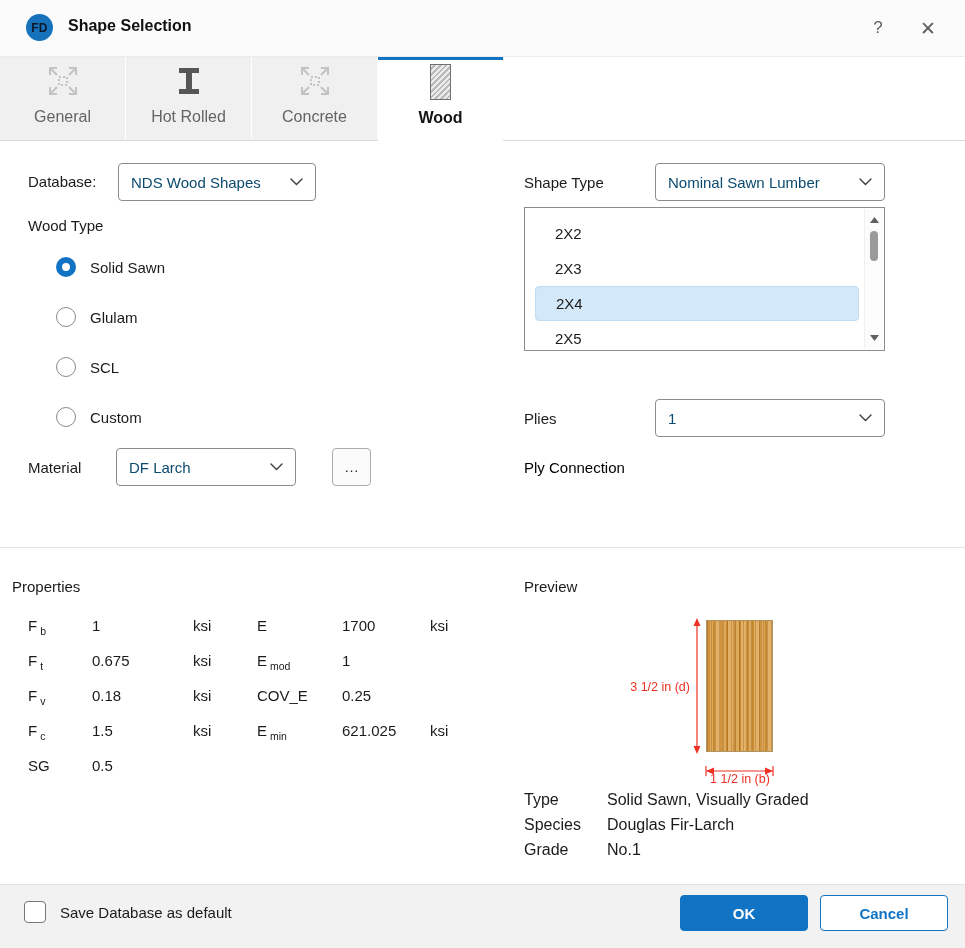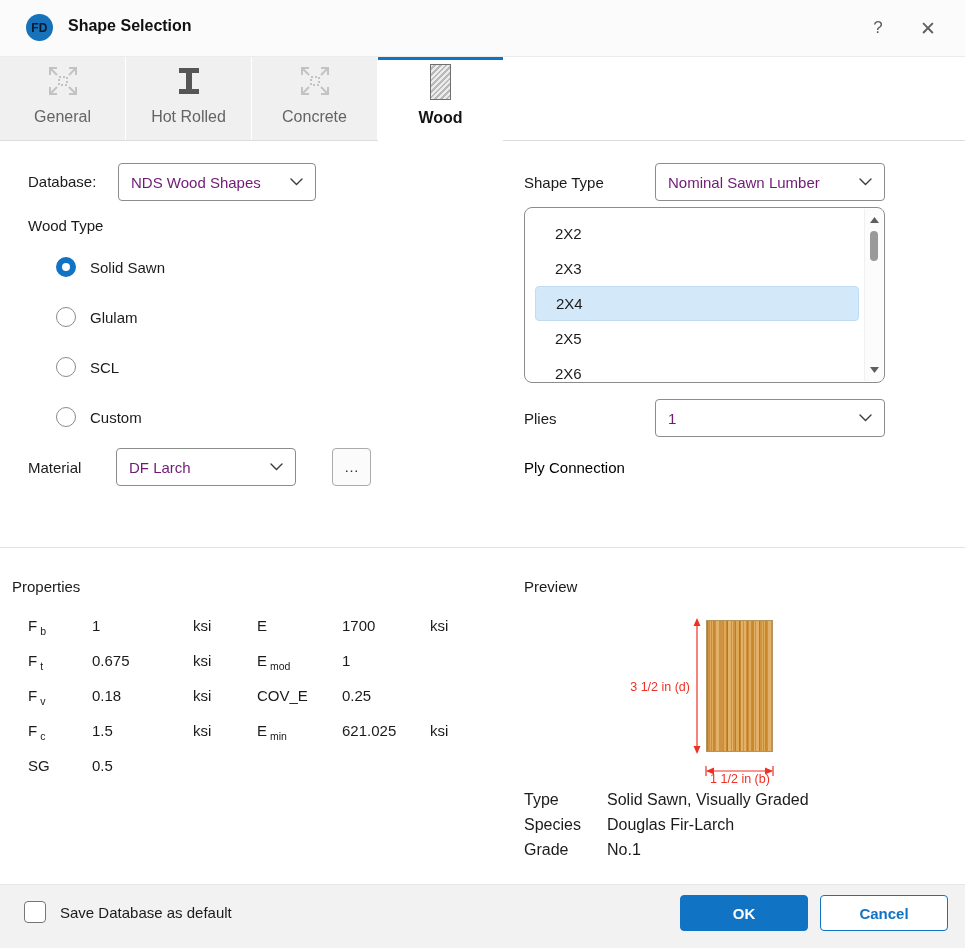--- a/index.html
+++ b/index.html
@@ -51,21 +51,21 @@
   .wood-chip {
     width:21px; height:36px; border:1px solid #6f6f6f;
     background:repeating-linear-gradient(135deg,#ececec 0 2px,#b9b9b9 2px 4px);
   }
 
   
   .field-label { position:absolute; font-size:15px; color:#1b1b1b; }
   .dropdown {
     position:absolute; height:38px; background:#fff; border:1px solid #8c8c8c;
     border-radius:4px; display:flex; align-items:center; padding:0 12px; cursor:pointer;
-    color:#701a75;
+    color:#0c4a6e;
   }
   .dropdown .dd-text { flex:1; font-size:15px; }
   .dropdown .chev { color:#3d3d3d; display:flex; }
   .dropdown.disabled { border-color:#d4d4d4; color:#bdbdbd; cursor:default; }
   .dropdown.disabled .chev { color:#c7c7c7; }
   .label-disabled { color:#000000; }
 
   .more-btn {
     position:absolute; left:332px; top:448px; width:39px; height:38px;
     background:#fbfbfb; border:1px solid #ababab; border-radius:4px;
@@ -75,22 +75,22 @@
   
   .radio-row { position:absolute; left:56px; display:flex; align-items:center; gap:14px; cursor:pointer; }
   .radio {
     width:20px; height:20px; border-radius:50%; background:#fff; border:1px solid #8a8a8a; flex:0 0 auto;
   }
   .radio.checked { border:6px solid #1173c4; }
   .radio-label { font-size:15px; }
 
   
   .listbox {
-    position:absolute; left:524px; top:207px; width:361px; height:176px;
-    border:1px solid #8c8c8c; border-radius:8px; background:#fff; overflow:hidden;
+    position:absolute; left:524px; top:207px; width:361px; height:144px;
+    border:1px solid #8c8c8c; border-radius:0; background:#fff; overflow:hidden;
   }
   .list-inner { position:absolute; left:0; top:8px; right:21px; }
   .list-item {
     height:35px; display:flex; align-items:center; padding-left:20px;
     margin:0 4px 0 10px; border-radius:4px; font-size:15px; cursor:pointer;
   }
   .list-item.selected { background:#d3e8f8; border:1px solid #bfdcf3; }
   .scrollbar {
     position:absolute; top:1px; right:1px; bottom:1px; width:19px;
     background:#fcfcfc; border-left:1px solid #f0f0f0; border-radius:0 3px 3px 0;

